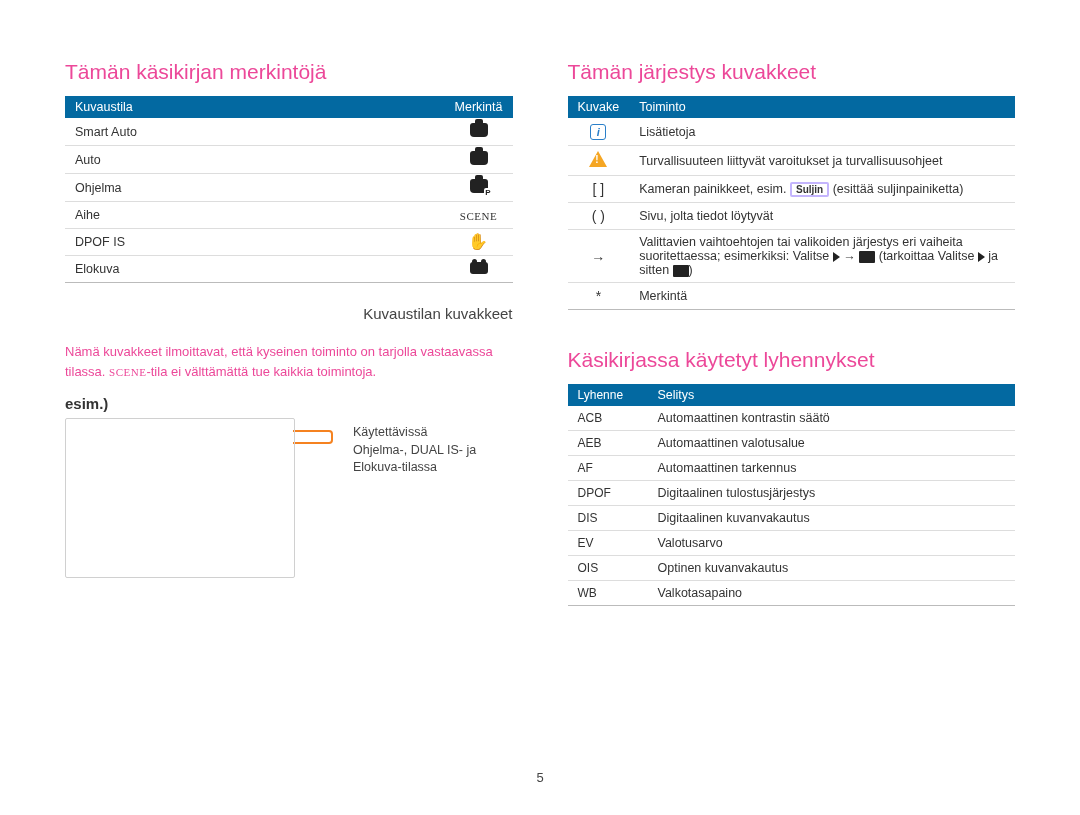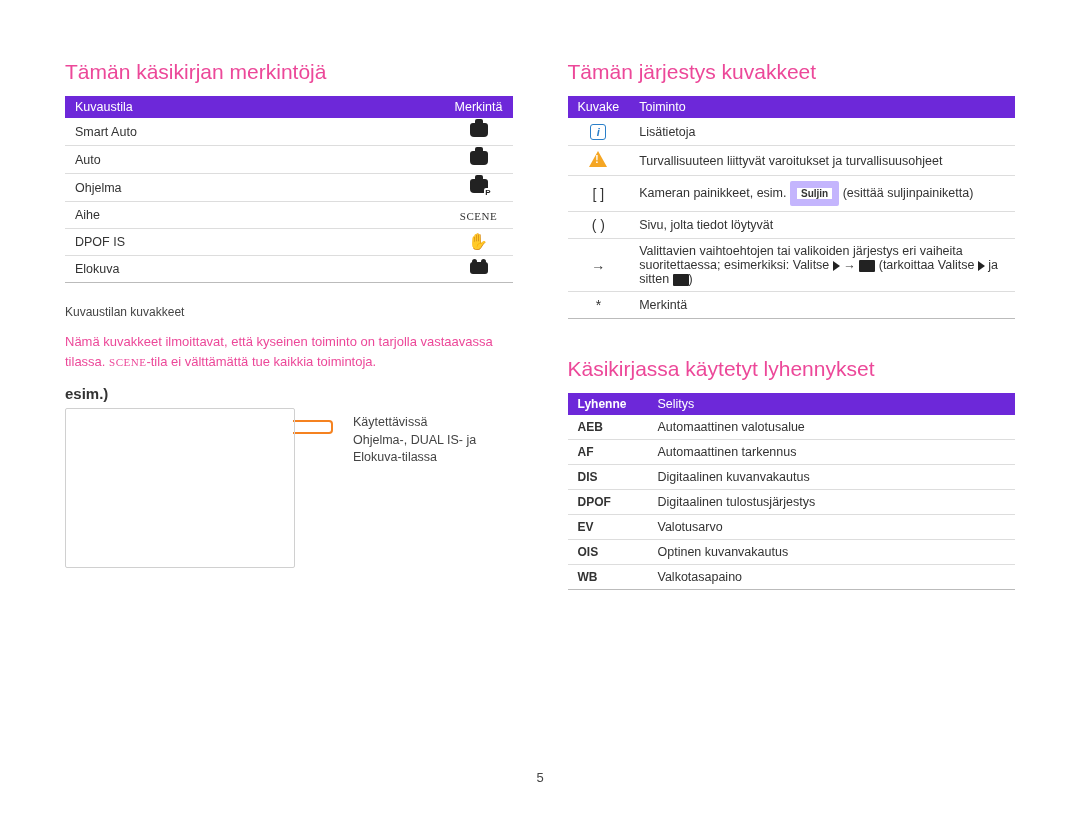--- a/index.html
+++ b/index.html
@@ -20,45 +20,46 @@
     flex: 1;
   }
   .col { flex: 1; }
   h2 {
     font-size: 21px;
     font-weight: 400;
     color: #ec4899;
     margin-bottom: 12px;
   }
   h3 {
-    font-size: 12px;
+    font-size: 15px;
     font-weight: 400;
     color: #444;
-    margin: 22px 0 13px 0;
+    margin: 22px 0 20px 0;
+    text-align: right;
   }
   table {
     width: 100%;
     border-collapse: collapse;
     font-size: 12.5px;
   }
   thead th {
-    background: #6d28d9;
+    background: #0369a1;
     color: #fff;
     font-weight: 400;
     text-align: left;
     padding: 4px 10px;
   }
   tbody td {
     padding: 5px 10px;
     border-bottom: 1px solid #ddd;
     vertical-align: middle;
   }
   tbody tr:last-child td { border-bottom: 1.5px solid #bbb; }
   .icon-cell { width: 60px; text-align: center; font-size: 14px; }
-  .abbr-cell { width: 80px; font-size: 12px; font-weight: bold; }
+  .abbr-cell { width: 80px; font-size: 12px; }
   p.desc { font-size: 13px; line-height: 1.5; margin: 6px 0 14px 0; color:#ec4899;}
   .esim-label { font-weight: bold; font-size: 15px; margin-bottom: 6px; color:#333; }
   .example-wrap { display: flex; align-items: flex-start; gap: 0; }
   .example-box {
     width: 230px;
     height: 160px;
     border: 1px solid #d0d0d0;
     border-radius: 2px;
     position: relative;
   }
@@ -80,21 +81,21 @@
   }
   .icon-col { width: 60px; }
   .func-col {}
   .note-icon {
     display:inline-block;width:16px;height:16px;border:1.5px solid #2a7fc9;border-radius:3px;color:#2a7fc9;text-align:center;line-height:14px;font-size:11px;font-style:italic;font-weight:bold;
   }
   .warn-icon {
     display:inline-block;width:0;height:0;border-left:9px solid transparent;border-right:9px solid transparent;border-bottom:16px solid #f5a623;position:relative;
   }
   .warn-icon::after{content:"!";position:absolute;left:-3px;top:3px;font-size:10px;color:#fff;font-weight:bold;}
-  .btn-box{display:inline-block;border:7px solid #c4b5fd;padding:0 4px;font-size:10px;border-radius:2px;}
+  .btn-box{display:inline-block;border:2px solid #c4b5fd;padding:0 4px;font-size:10px;border-radius:2px;}
   .scene{font-family:Impact, fantasy;letter-spacing:0.5px;font-size:11px;}
   .miniicon{display:inline-block;width:18px;height:14px;background:#222;border-radius:3px 3px 4px 4px;position:relative;}
   .miniicon::before{content:"";position:absolute;top:-4px;left:5px;width:8px;height:5px;background:#222;border-radius:2px 2px 0 0;}
   .miniicon-p{display:inline-block;width:18px;height:14px;background:#222;border-radius:3px 3px 4px 4px;position:relative;}
   .miniicon-p::before{content:"";position:absolute;top:-4px;left:5px;width:8px;height:5px;background:#222;border-radius:2px 2px 0 0;}
   .miniicon-p::after{content:"P";position:absolute;bottom:-4px;right:-4px;font-size:8px;color:#222;font-weight:bold;background:#fff;border-radius:2px;padding:0 1px;}
   .miniicon-hand{display:inline-block;font-size:16px;line-height:14px;}
   .miniicon-film{display:inline-block;width:18px;height:12px;background:#222;border-radius:3px;position:relative;}
   .miniicon-film::before,.miniicon-film::after{content:"";position:absolute;top:-3px;width:5px;height:5px;background:#222;border-radius:50%;}
   .miniicon-film::before{left:2px;} .miniicon-film::after{right:2px;}
@@ -208,34 +209,38 @@
 
     <table>
       <thead>
         <tr>
           <th class="abbr-cell">Lyhenne</th>
           <th>Selitys</th>
         </tr>
       </thead>
       <tbody>
         <tr>
+            <td class="abbr-cell">ACB</td>
+            <td>Automaattinen kontrastin säätö</td>
+          </tr>
+        <tr>
             <td class="abbr-cell">AEB</td>
             <td>Automaattinen valotusalue</td>
           </tr>
         <tr>
             <td class="abbr-cell">AF</td>
             <td>Automaattinen tarkennus</td>
           </tr>
         <tr>
+            <td class="abbr-cell">DPOF</td>
+            <td>Digitaalinen tulostusjärjestys</td>
+          </tr>
+        <tr>
             <td class="abbr-cell">DIS</td>
             <td>Digitaalinen kuvanvakautus</td>
-          </tr>
-        <tr>
-            <td class="abbr-cell">DPOF</td>
-            <td>Digitaalinen tulostusjärjestys</td>
           </tr>
         <tr>
             <td class="abbr-cell">EV</td>
             <td>Valotusarvo</td>
           </tr>
         <tr>
             <td class="abbr-cell">OIS</td>
             <td>Optinen kuvanvakautus</td>
           </tr>
         <tr>

